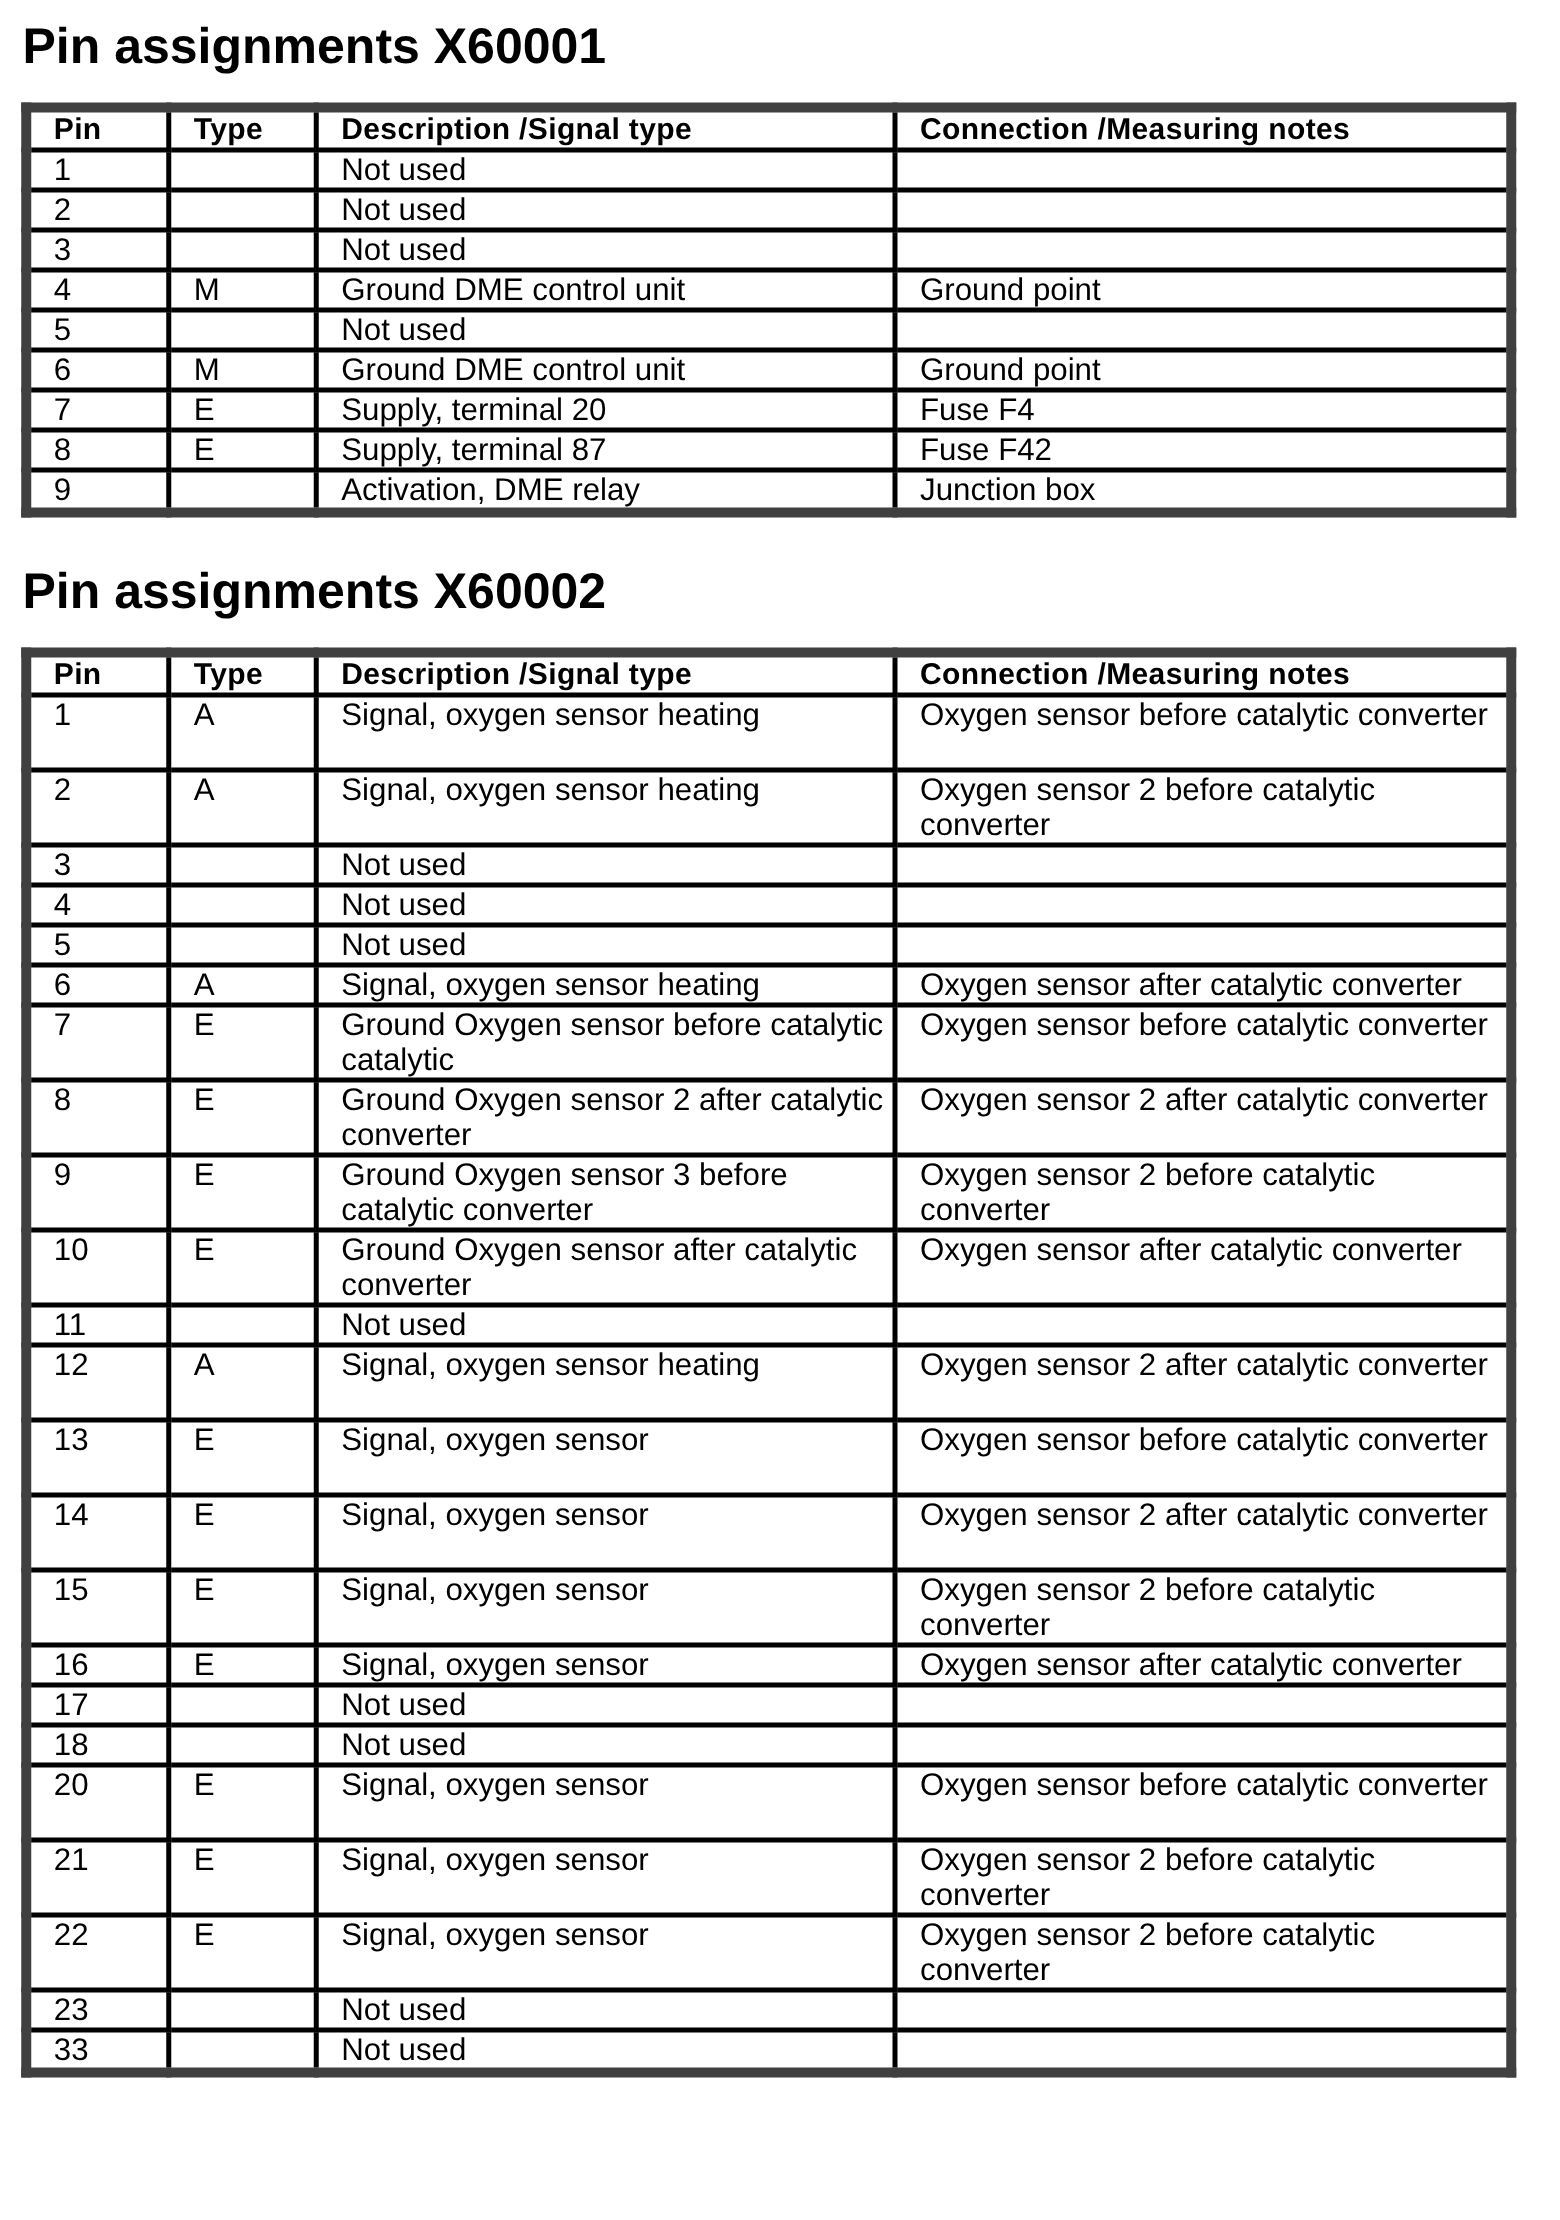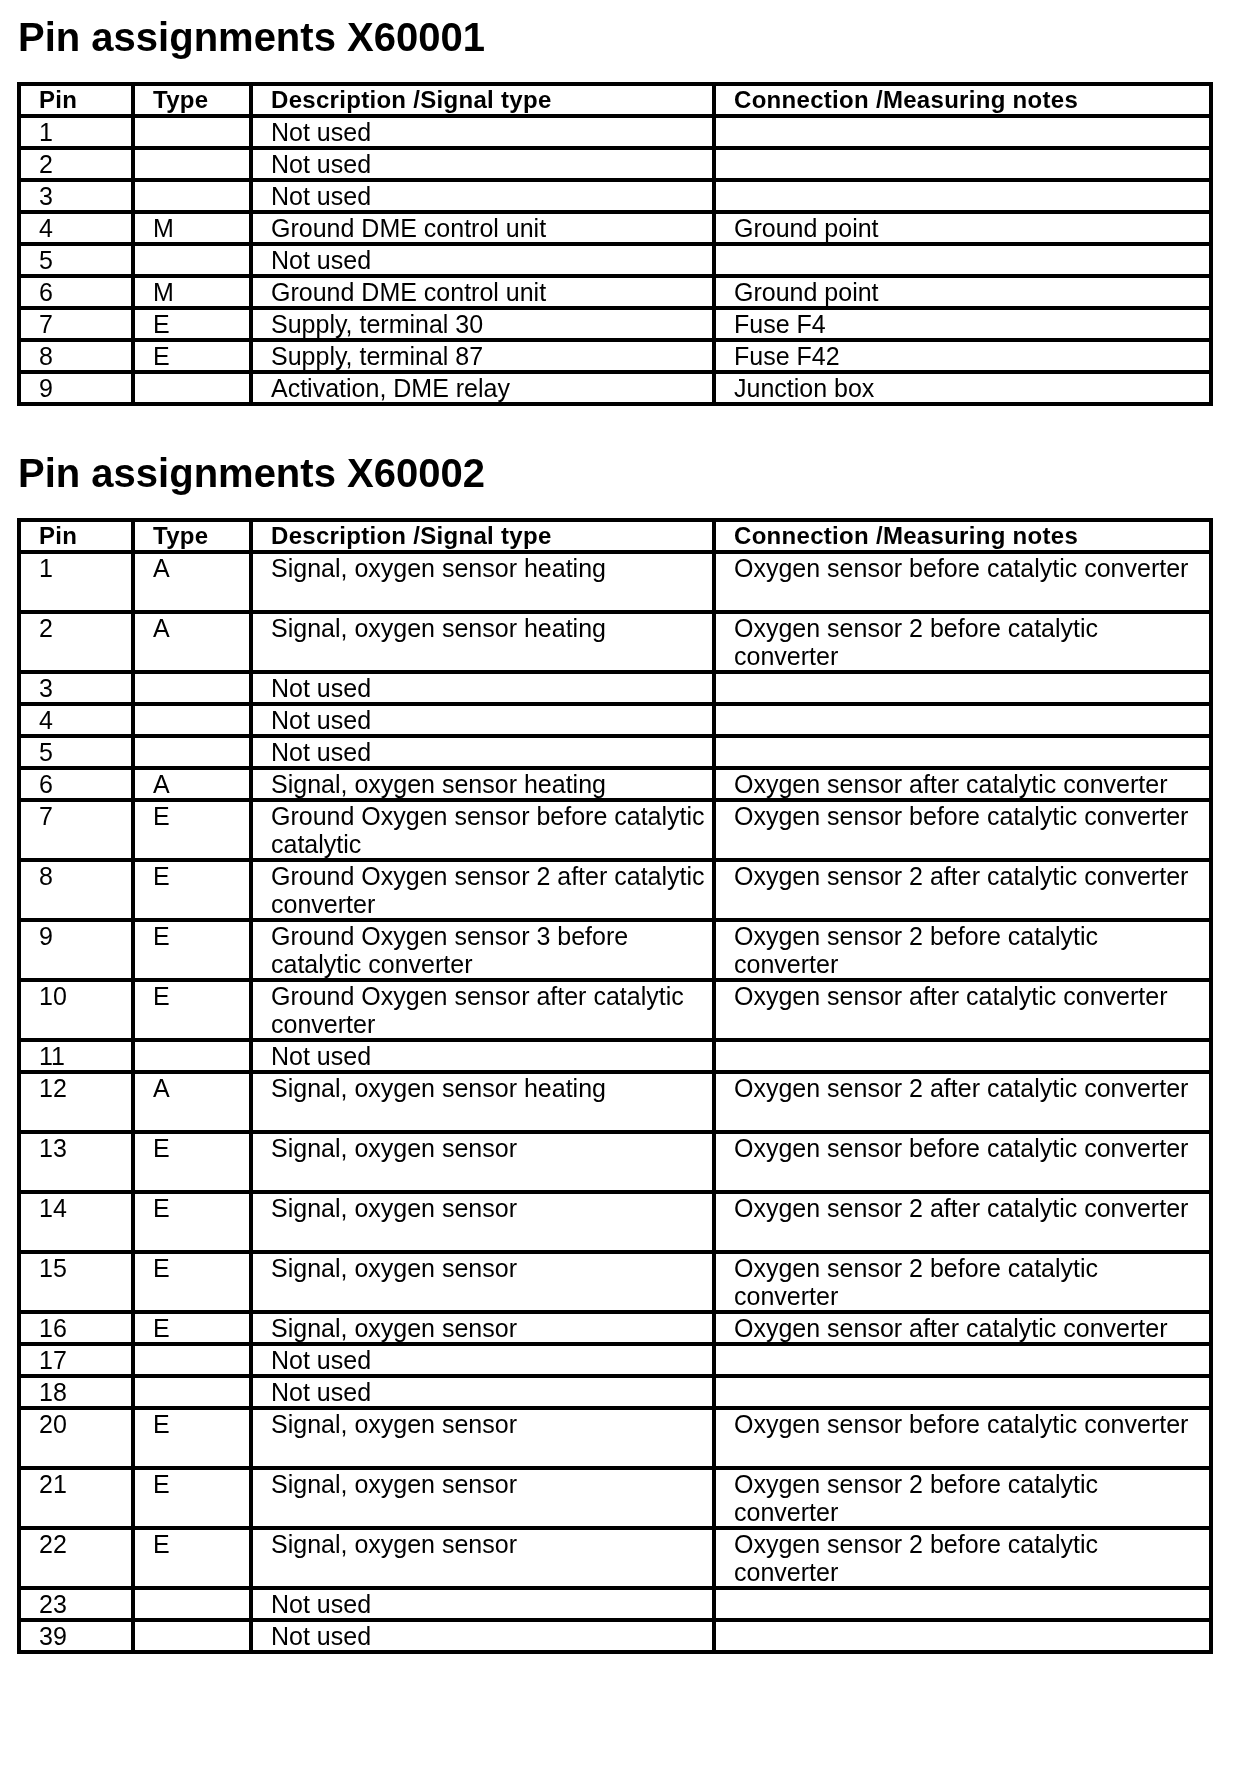--- a/index.html
+++ b/index.html
@@ -11,21 +11,21 @@
     position: absolute; left: 18px; margin: 0;
     font-family: "Liberation Sans", sans-serif;
     font-weight: bold; font-size: 40px; letter-spacing: 0px;
     line-height: 46px;
   }
   #title1 { top: 14px; }
   #title2 { top: 450px; }
   table.pins {
     position: absolute; left: 17px; width: 1196px;
     border-collapse: collapse; table-layout: fixed;
-    border: 4px solid #404040;
+    border: 8px solid #404040;
   }
   #table1 { top: 82px; }
   #table2 { top: 518px; }
   table.pins col.c-pin { width: 114px; }
   table.pins col.c-type { width: 118px; }
   table.pins col.c-desc { width: 463px; }
   table.pins col.c-conn { width: auto; }
   table.pins th, table.pins td {
     border: 4px solid #000; padding: 0 0 0 18px; vertical-align: top;
     font-size: 25px; line-height: 28px; text-align: left;
@@ -90,21 +90,21 @@
       </tr>
       <tr>
         <td class="pin">6</td>
         <td class="type">M</td>
         <td>Ground DME control unit</td>
         <td>Ground point</td>
       </tr>
       <tr>
         <td class="pin">7</td>
         <td class="type">E</td>
-        <td>Supply, terminal 30</td>
+        <td>Supply, terminal 20</td>
         <td>Fuse F4</td>
       </tr>
       <tr>
         <td class="pin">8</td>
         <td class="type">E</td>
         <td>Supply, terminal 87</td>
         <td>Fuse F42</td>
       </tr>
       <tr>
         <td class="pin">9</td>
@@ -258,19 +258,19 @@
         <td>Signal, oxygen sensor</td>
         <td>Oxygen sensor 2 before catalytic converter</td>
       </tr>
       <tr>
         <td class="pin">23</td>
         <td class="type"></td>
         <td>Not used</td>
         <td></td>
       </tr>
       <tr>
-        <td class="pin">39</td>
+        <td class="pin">33</td>
         <td class="type"></td>
         <td>Not used</td>
         <td></td>
       </tr>
     </tbody>
 </table>
 
 </body></html>

